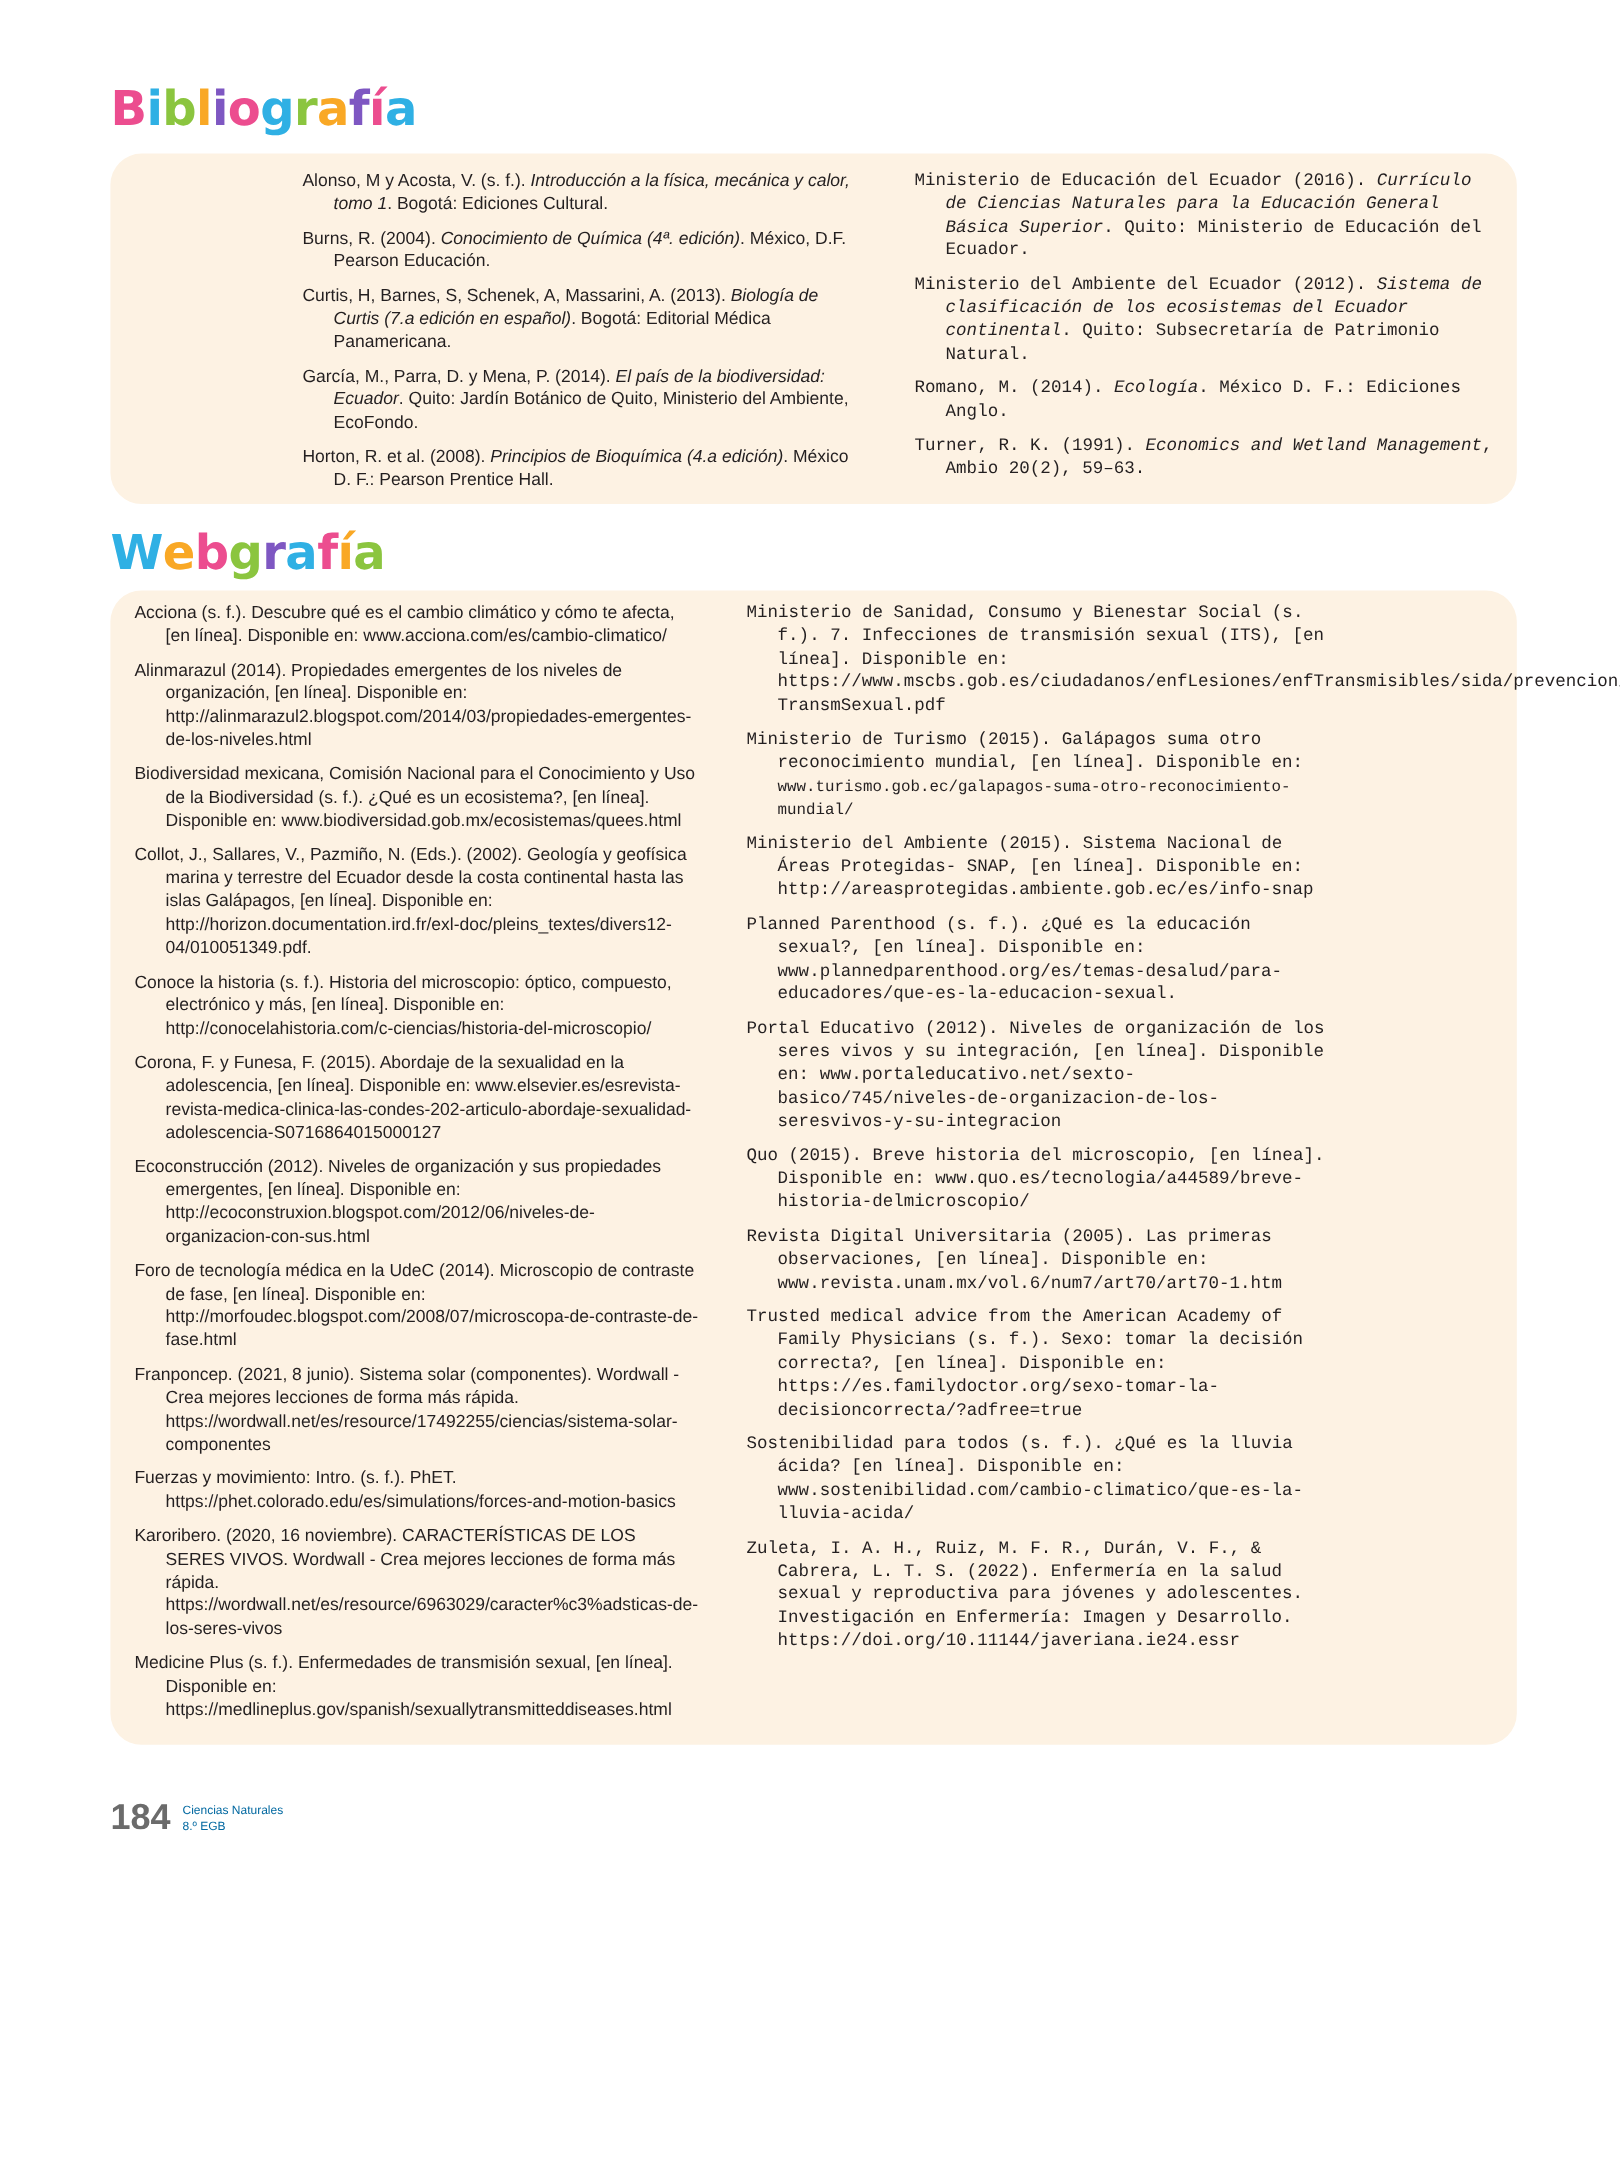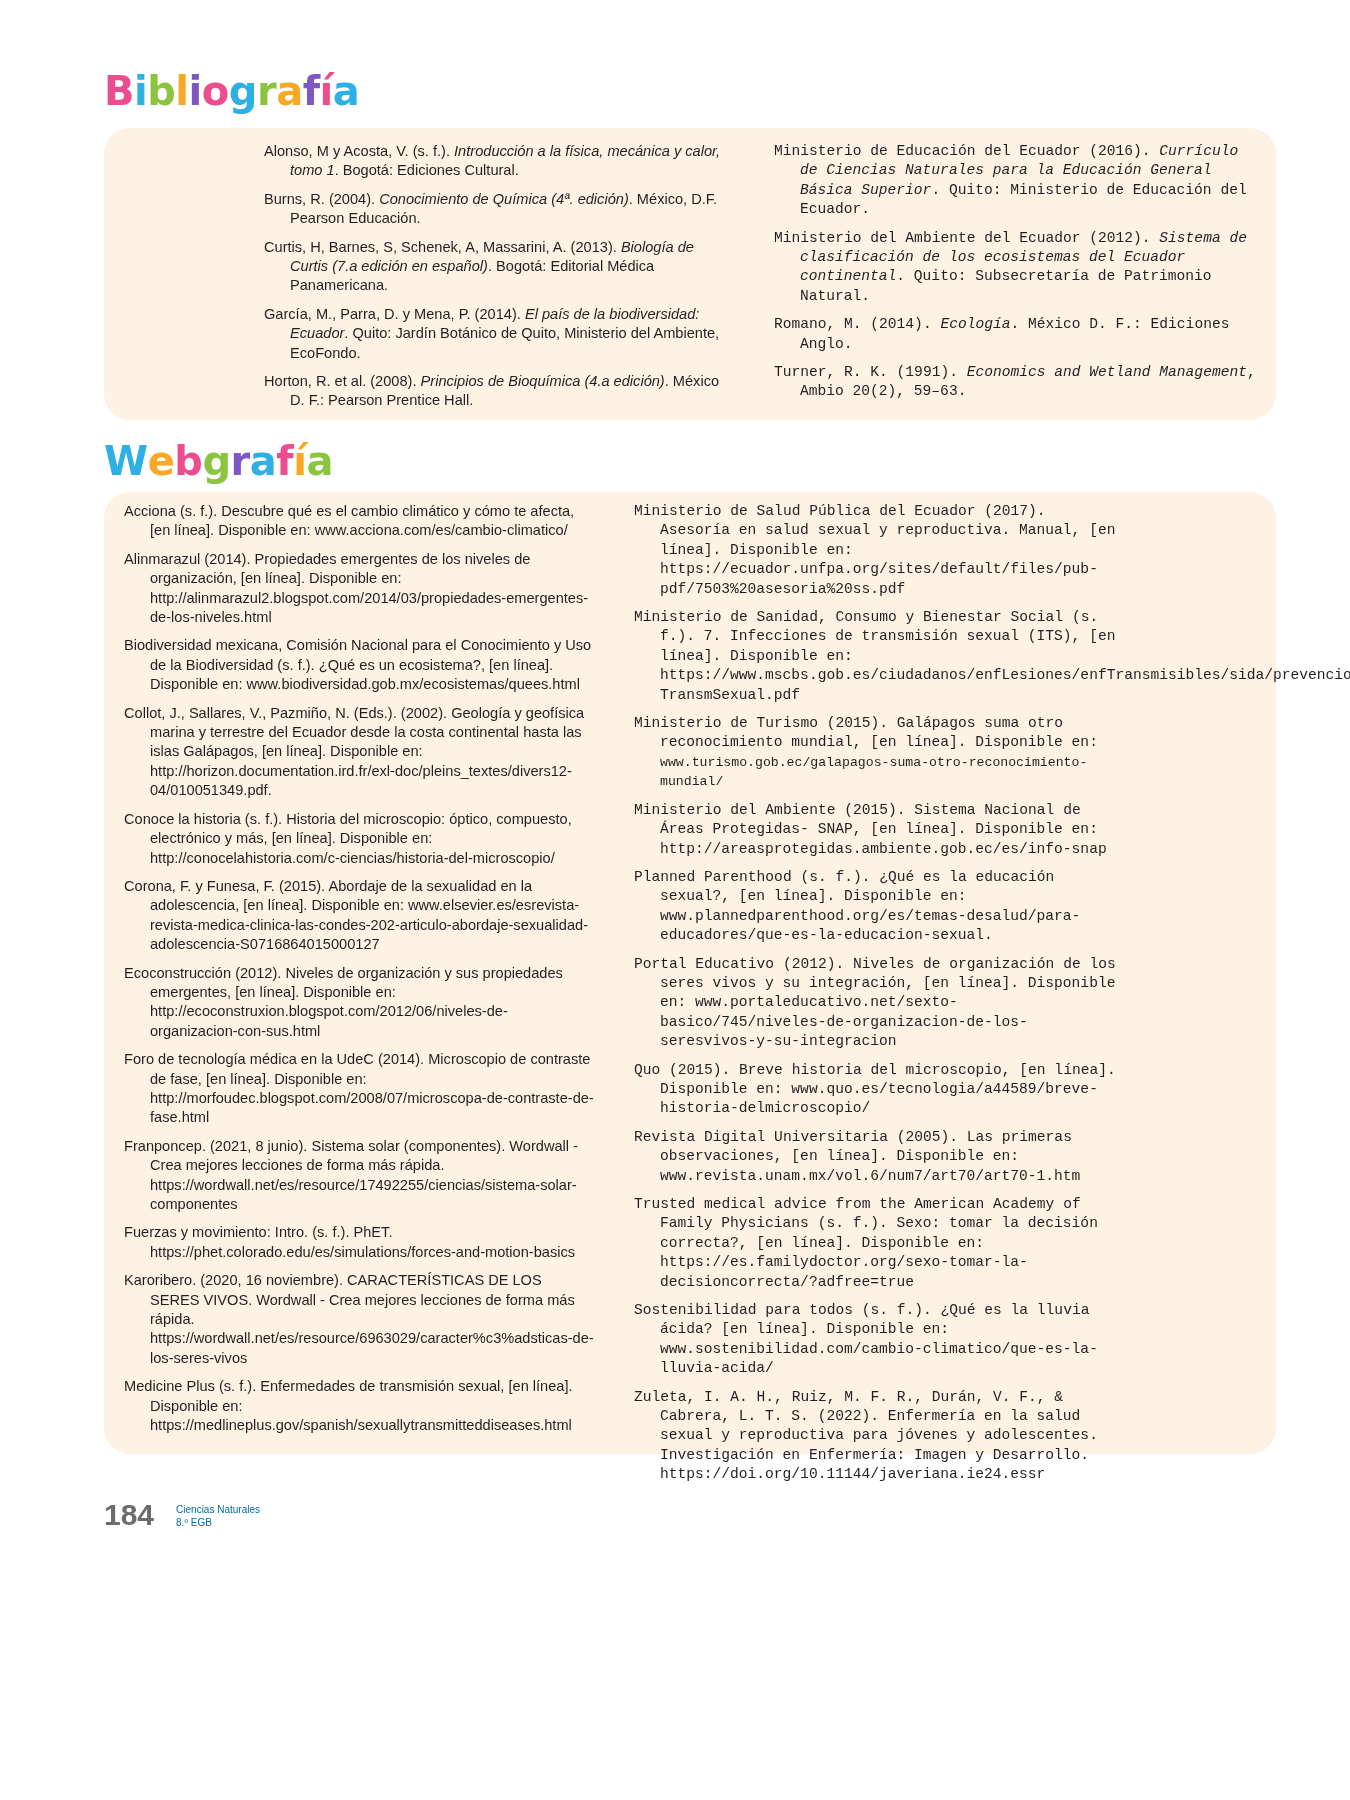--- a/index.html
+++ b/index.html
@@ -13,21 +13,20 @@
     font-family: "Liberation Sans", sans-serif;
     color: #231f20;
     position: relative;
     overflow: hidden;
   }
   .page {
     position: absolute;
     left: 0; top: 0;
     width: 1202px;
     height: 1800px;
-    margin-left: 12px;
   }
 
   
   .left-strip {
     position: absolute;
     left: 0; top: 0;
     width: 60px;
     height: 1800px;
     background: #ffffff;
   }
@@ -96,21 +95,21 @@
   .ref .it { font-style: italic; }
   .ref .small { font-size: 13.2px; }
 
   
   #footer {
     position: absolute;
     left: 92px;
     top: 1500px;
     display: flex;
     align-items: flex-start;
-    gap: 22px;
+    gap: 10px;
   }
   #page-number {
     font-size: 30px;
     font-weight: bold;
     color: #6b6b6b;
     line-height: 1;
   }
   .footer-text {
     font-size: 10px;
     color: #0369a1;
@@ -158,21 +157,20 @@
         <div class="ref"><span>Conoce la historia (s. f.). Historia del microscopio: óptico, compuesto, electrónico y más, [en línea]. Disponible en: http://conocelahistoria.com/c-ciencias/historia-del-microscopio/</span></div>
         <div class="ref"><span>Corona, F. y Funesa, F. (2015). Abordaje de la sexualidad en la adolescencia, [en línea]. Disponible en: www.elsevier.es/esrevista-revista-medica-clinica-las-condes-202-articulo-abordaje-sexualidad-adolescencia-S0716864015000127</span></div>
         <div class="ref"><span>Ecoconstrucción (2012). Niveles de organización y sus propiedades emergentes, [en línea]. Disponible en: http://ecoconstruxion.blogspot.com/2012/06/niveles-de-organizacion-con-sus.html</span></div>
         <div class="ref"><span>Foro de tecnología médica en la UdeC (2014). Microscopio de contraste de fase, [en línea]. Disponible en: http://morfoudec.blogspot.com/2008/07/microscopa-de-contraste-de-fase.html</span></div>
         <div class="ref"><span>Franponcep. (2021, 8 junio). Sistema solar (componentes). Wordwall - Crea mejores lecciones de forma más rápida. https://wordwall.net/es/resource/17492255/ciencias/sistema-solar-componentes</span></div>
         <div class="ref"><span>Fuerzas y movimiento: Intro. (s. f.). PhET. https://phet.colorado.edu/es/simulations/forces-and-motion-basics</span></div>
         <div class="ref"><span>Karoribero. (2020, 16 noviembre). CARACTERÍSTICAS DE LOS SERES VIVOS. Wordwall - Crea mejores lecciones de forma más rápida. https://wordwall.net/es/resource/6963029/caracter%c3%adsticas-de-los-seres-vivos</span></div>
         <div class="ref"><span>Medicine Plus (s. f.). Enfermedades de transmisión sexual, [en línea]. Disponible en: https://medlineplus.gov/spanish/sexuallytransmitteddiseases.html</span></div>
       </div>
     <div class="col wide">
-        <div class="ref"><span>Ministerio de Salud Pública del Ecuador (2017). Asesoría en salud sexual y reproductiva. Manual, [en línea]. Disponible en: https://ecuador.unfpa.org/sites/default/files/pub-pdf/7503%20asesoria%20ss.pdf</span></div>
         <div class="ref"><span>Ministerio de Sanidad, Consumo y Bienestar Social (s. f.). 7. Infecciones de transmisión sexual (ITS), [en línea]. Disponible en: https://www.mscbs.gob.es/ciudadanos/enfLesiones/enfTransmisibles/sida/prevencion/prostitucion/docs/infec-TransmSexual.pdf</span></div>
         <div class="ref"><span>Ministerio de Turismo (2015). Galápagos suma otro reconocimiento mundial, [en línea]. Disponible en: </span><span class="small">www.turismo.gob.ec/galapagos-suma-otro-reconocimiento-mundial/</span></div>
         <div class="ref"><span>Ministerio del Ambiente (2015). Sistema Nacional de Áreas Protegidas- SNAP, [en línea]. Disponible en: http://areasprotegidas.ambiente.gob.ec/es/info-snap</span></div>
         <div class="ref"><span>Planned Parenthood (s. f.). ¿Qué es la educación sexual?, [en línea]. Disponible en: www.plannedparenthood.org/es/temas-desalud/para-educadores/que-es-la-educacion-sexual.</span></div>
         <div class="ref"><span>Portal Educativo (2012). Niveles de organización de los seres vivos y su integración, [en línea]. Disponible en: www.portaleducativo.net/sexto-basico/745/niveles-de-organizacion-de-los-seresvivos-y-su-integracion</span></div>
         <div class="ref"><span>Quo (2015). Breve historia del microscopio, [en línea]. Disponible en: www.quo.es/tecnologia/a44589/breve-historia-delmicroscopio/</span></div>
         <div class="ref"><span>Revista Digital Universitaria (2005). Las primeras observaciones, [en línea]. Disponible en: www.revista.unam.mx/vol.6/num7/art70/art70-1.htm</span></div>
         <div class="ref"><span>Trusted medical advice from the American Academy of Family Physicians (s. f.). Sexo: tomar la decisión correcta?, [en línea]. Disponible en: https://es.familydoctor.org/sexo-tomar-la-decisioncorrecta/?adfree=true</span></div>
         <div class="ref"><span>Sostenibilidad para todos (s. f.). ¿Qué es la lluvia ácida? [en línea]. Disponible en: www.sostenibilidad.com/cambio-climatico/que-es-la-lluvia-acida/</span></div>
         <div class="ref"><span>Zuleta, I. A. H., Ruiz, M. F. R., Durán, V. F., &amp; Cabrera, L. T. S. (2022). Enfermería en la salud sexual y reproductiva para jóvenes y adolescentes. Investigación en Enfermería: Imagen y Desarrollo. https://doi.org/10.11144/javeriana.ie24.essr</span></div>

